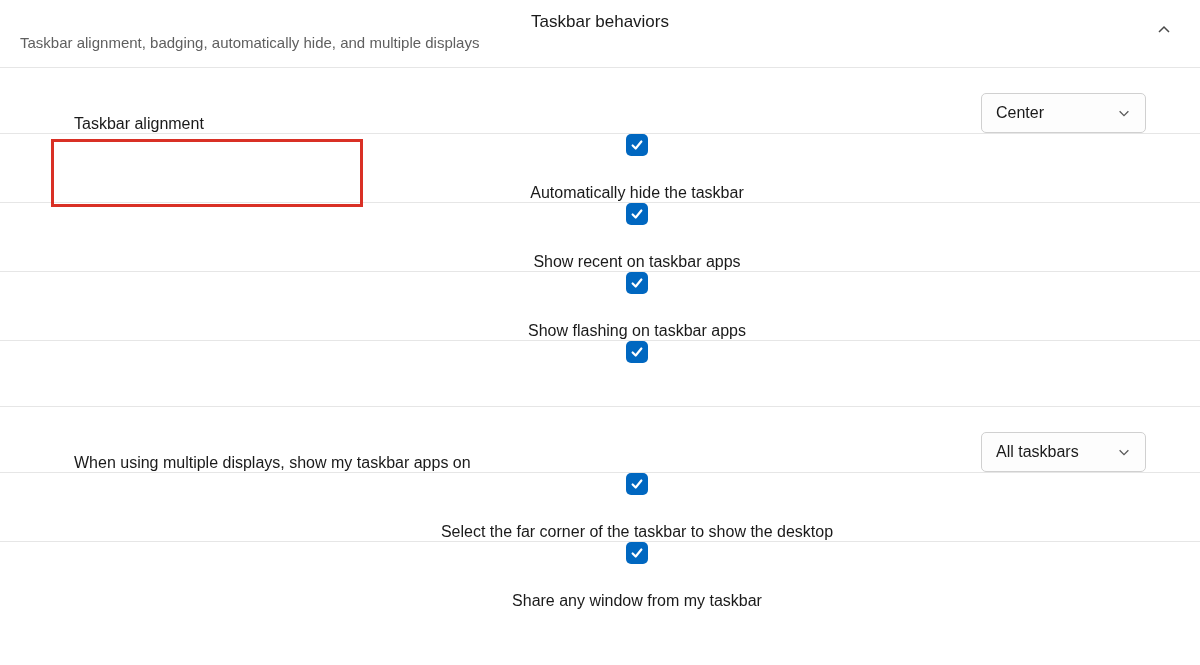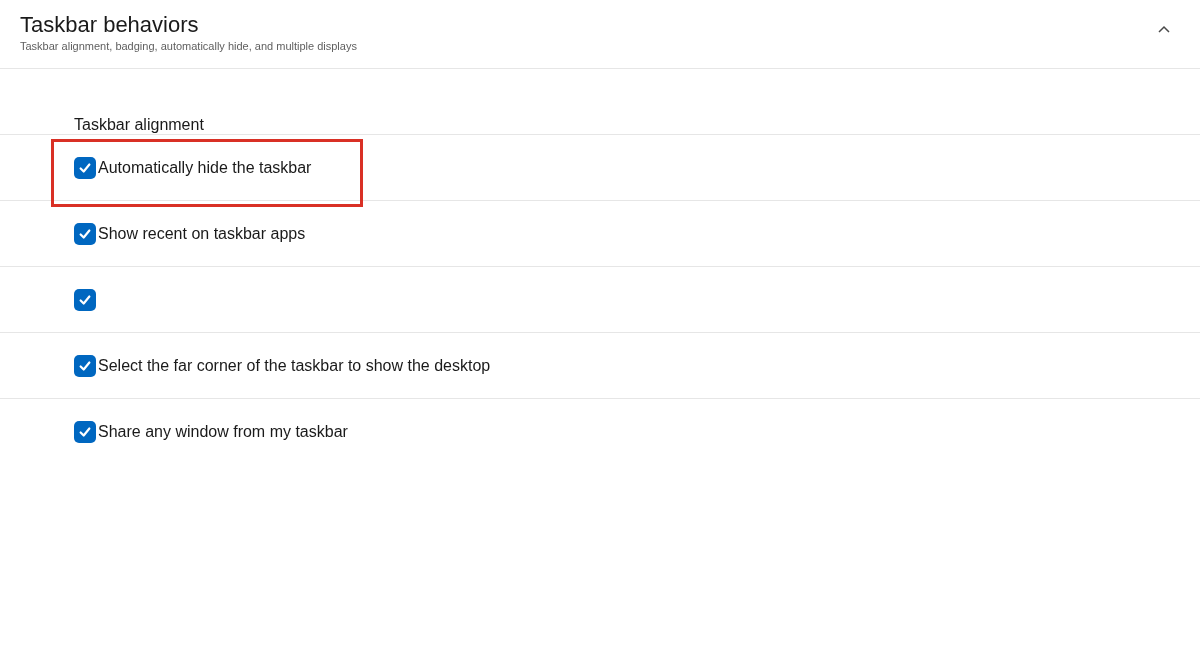--- a/index.html
+++ b/index.html
@@ -13,27 +13,28 @@
       width: 1200px;
       height: 665px;
       overflow: hidden;
       color: #1a1a1a;
     }
     .header {
       padding: 12px 20px 16px 20px;
       position: relative;
     }
     .header-title {
-      font-size: 22px;
+      font-size: 17px;
       font-weight: 400;
       color: #1a1a1a;
       margin-bottom: 2px;
+      text-align: center;
     }
     .header-subtitle {
-      font-size: 11px;
+      font-size: 15px;
       color: #5f5f5f;
     }
     .header-chevron {
       position: absolute;
       right: 28px;
       top: 22px;
     }
     .chevron-svg {
       width: 16px;
       height: 16px;
@@ -56,21 +57,22 @@
     .setting-label {
       font-size: 16px;
       color: #1a1a1a;
     }
     .checkbox-row {
       display: flex;
       align-items: center;
       padding-left: 74px;
       min-height: 66px;
       border-top: 1px solid #e6e6e6;
-      gap: 2px;
+      gap: 28px;
+      flex-direction: column;
     }
     .checkbox {
       width: 22px;
       height: 22px;
       border-radius: 5px;
       background: #0067c0;
       display: flex;
       align-items: center;
       justify-content: center;
       flex-shrink: 0;
@@ -132,50 +134,73 @@
     <div class="header-subtitle">Taskbar alignment, badging, automatically hide, and multiple displays</div>
     <div class="header-chevron">
       <svg class="chevron-svg" viewBox="0 0 16 16">
           <polyline points="3,10 8,5 13,10"></polyline>
         </svg>
     </div>
   </div>
 
   <div class="setting-row first">
     <div class="setting-label">Taskbar alignment</div>
+    <div class="dropdown">
+      <span class="dropdown-text">Center</span>
+      <svg class="dropdown-chevron" viewBox="0 0 16 16">
+          <polyline points="3,6 8,11 13,6"></polyline>
+        </svg>
+    </div>
   </div>
 
   <div class="checkbox-row">
     <div class="checkbox">
       <svg class="checkmark-svg" viewBox="0 0 16 16">
           <polyline points="3,8.5 6.5,12 13,4"></polyline>
         </svg>
     </div>
     <div class="checkbox-label">Automatically hide the taskbar</div>
   </div>
 
   <div class="checkbox-row">
     <div class="checkbox">
       <svg class="checkmark-svg" viewBox="0 0 16 16">
           <polyline points="3,8.5 6.5,12 13,4"></polyline>
         </svg>
     </div>
     <div class="checkbox-label">Show recent on taskbar apps</div>
   </div>
 
-
-  <div class="checkbox-row">
-    <div class="checkbox">
-      <svg class="checkmark-svg" viewBox="0 0 16 16">
-          <polyline points="3,8.5 6.5,12 13,4"></polyline>
-        </svg>
-    </div>
-  </div>
-
-
+  <div class="checkbox-row">
+    <div class="checkbox">
+      <svg class="checkmark-svg" viewBox="0 0 16 16">
+          <polyline points="3,8.5 6.5,12 13,4"></polyline>
+        </svg>
+    </div>
+    <div class="checkbox-label">Show flashing on taskbar apps</div>
+  </div>
+
+  <div class="checkbox-row">
+    <div class="checkbox">
+      <svg class="checkmark-svg" viewBox="0 0 16 16">
+          <polyline points="3,8.5 6.5,12 13,4"></polyline>
+        </svg>
+    </div>
+  </div>
+
+
+  <div class="setting-row">
+    <div class="setting-label">When using multiple displays, show my taskbar apps on</div>
+    <div class="dropdown">
+      <span class="dropdown-text">All taskbars</span>
+      <svg class="dropdown-chevron" viewBox="0 0 16 16">
+          <polyline points="3,6 8,11 13,6"></polyline>
+        </svg>
+    </div>
+  </div>
 
   <div class="checkbox-row">
     <div class="checkbox">
       <svg class="checkmark-svg" viewBox="0 0 16 16">
           <polyline points="3,8.5 6.5,12 13,4"></polyline>
         </svg>
     </div>
     <div class="checkbox-label">Select the far corner of the taskbar to show the desktop</div>
   </div>
 

